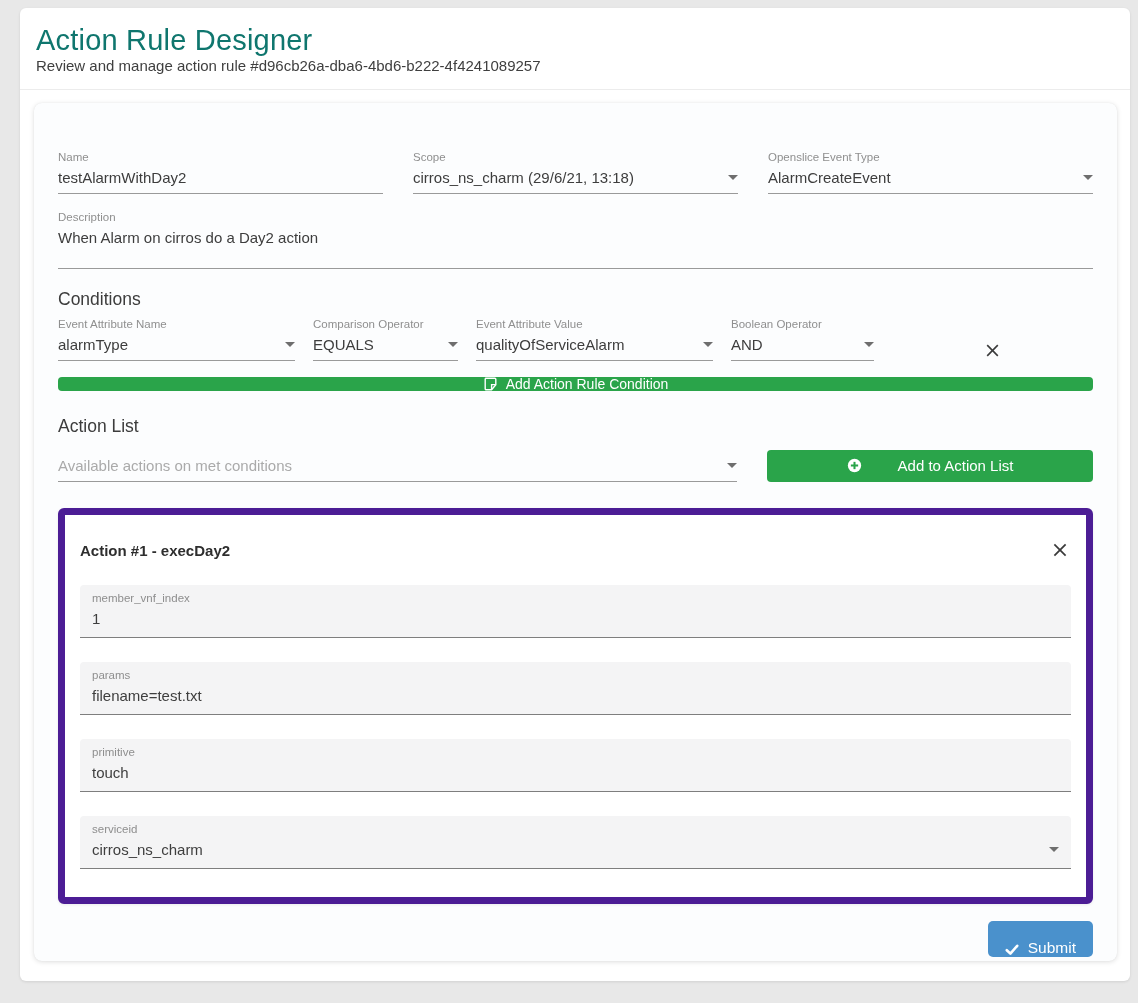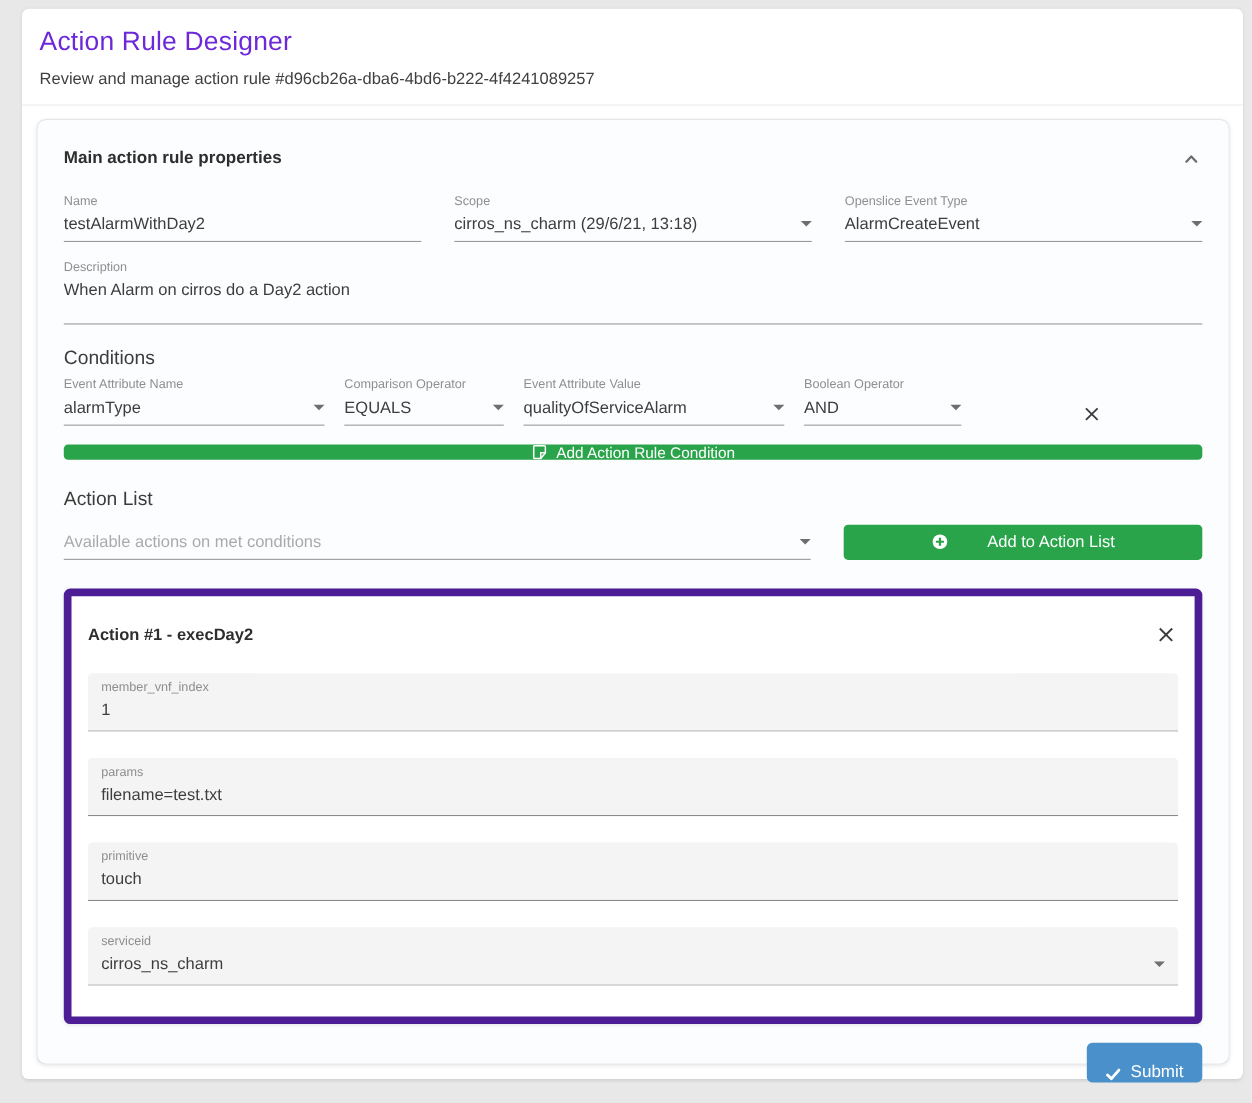--- a/index.html
+++ b/index.html
@@ -15,21 +15,21 @@
   
   .outer-panel {
     position: absolute; left: 20px; top: 8px;
     width: 1110px; height: 973px;
     background: #ffffff; border-radius: 6px;
     box-shadow: 0 1px 3px rgba(0,0,0,.10);
   }
 
   
   .page-header { padding: 16px 16px 15px; border-bottom: 1px solid #ececec; }
-  .page-title { font-size: 24px; font-weight: 300; color: #6d28d9; letter-spacing: .2px; margin-bottom: 11px; }
+  .page-title { font-size: 29px; font-weight: 300; color: #0f766e; letter-spacing: .2px; }
   .page-subtitle { font-size: 15px; color: #3f3f3f; }
 
   
   .main-card {
     margin: 13px 13px 0 14px;
     height: 858px;
     background: #fcfdfe;
     border-radius: 8px;
     box-shadow: 0 1px 5px rgba(0,0,0,.13), 0 0 1px rgba(0,0,0,.08);
     padding: 26px 24px 18px;
@@ -122,28 +122,20 @@
 <div class="screen">
   <div class="outer-panel">
 
     <div class="page-header">
       <div class="page-title">Action Rule Designer</div>
       <div class="page-subtitle">Review and manage action rule #d96cb26a-dba6-4bd6-b222-4f4241089257</div>
     </div>
 
     <div class="main-card">
 
-      <div class="panel-head">
-        <div class="panel-title">Main action rule properties</div>
-        <span class="chevron-btn">
-          <svg width="16" height="16" viewBox="0 0 16 16">
-            <polyline points="3.5,10 8,5.2 12.5,10" fill="none" stroke="#6b6b6b" stroke-width="2" stroke-linecap="round" stroke-linejoin="round"></polyline>
-          </svg>
-        </span>
-      </div>
 
       <div class="grid3">
         <div class="uf">
           <div class="uf-label">Name</div>
           <div class="uf-value-row">
             <span>testAlarmWithDay2</span>
           </div>
         </div>
         <div class="uf">
           <div class="uf-label">Scope</div>

